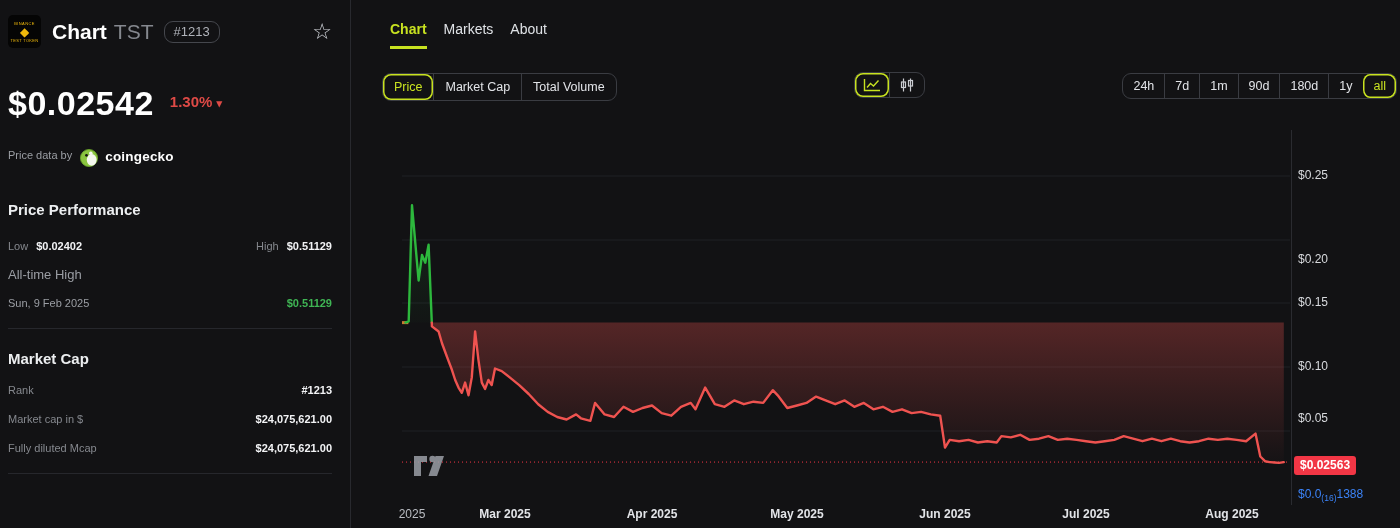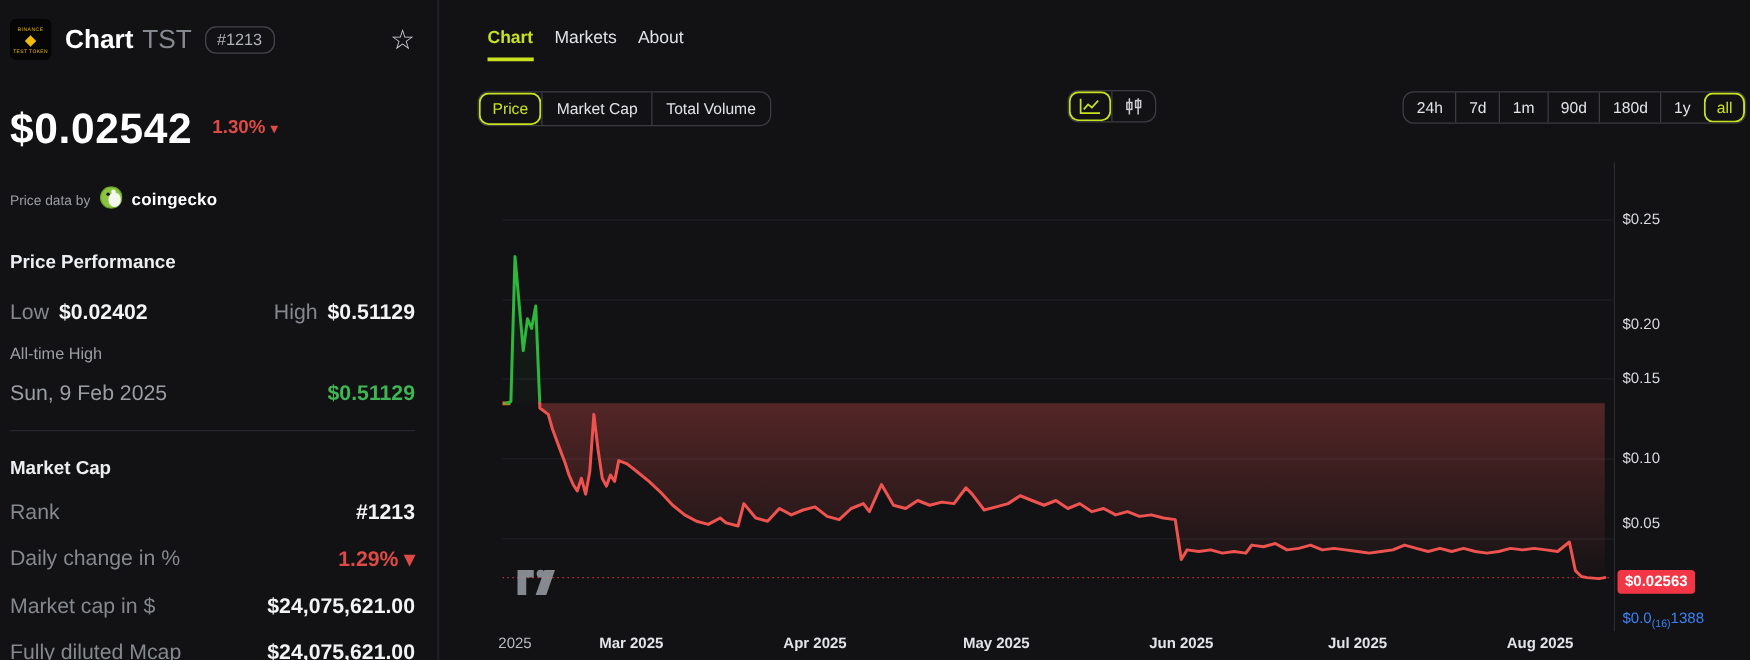--- a/index.html
+++ b/index.html
@@ -18,27 +18,27 @@
   .logo-bottom { font-size:4px; color:#f0b90b; letter-spacing:.3px; }
   .token-name { margin-left:11px; font-size:21px; font-weight:700; color:#fff; }
   .token-symbol { margin-left:7px; font-size:21px; color:#85888f; }
   .rank-badge { margin-left:10px; font-size:13px; color:#b0b3ba; border:1px solid #45474d;
                 border-radius:9px; padding:2px 9px 3px; }
   .star { margin-left:auto; font-size:22px; color:#d2d5db; cursor:pointer; line-height:22px; }
   .price-row { margin-top:36px; display:flex; align-items:center; }
   .price-big { font-size:34px; font-weight:800; color:#fff; letter-spacing:.5px; }
   .price-change { margin-left:16px; margin-bottom:4px; font-size:15px; font-weight:700; color:#de4a46; }
   .price-change .tri { font-size:11px; }
-  .attribution { margin-top:26px; display:flex; align-items:flex-end; }
+  .attribution { margin-top:26px; display:flex; align-items:flex-start; }
   .attr-prefix { font-size:11px; color:#9b9ea4; }
   .gecko { margin-left:8px; width:18px; height:18px; flex:0 0 auto; }
   .attr-brand { margin-left:7px; font-size:13.5px; font-weight:800; color:#fff; letter-spacing:.2px; }
   .section-title { font-size:15px; font-weight:700; color:#eceef0; }
   .pp-title { margin-top:34px; }
-  .kv-row { display:flex; align-items:flex-start; font-size:17px; }
+  .kv-row { display:flex; align-items:center; font-size:11px; }
   .lowhigh { margin-top:22px; }
   .kv-label { color:#85888e; }
   .kv-val { color:#f2f3f5; font-weight:700; margin-left:8px; }
   .spacer { flex:1; }
   .ath-label { margin-top:15px; font-size:13px; color:#9b9ea4; }
   .ath-row { margin-top:15px; }
   .ath-date { color:#9b9ea4; }
   .green-val { margin-left:auto; color:#3fb554; font-weight:700; }
   .divider { border:none; border-top:1px solid #26272c; margin-top:19px; }
   .mc-title { margin-top:21px; }
@@ -128,24 +128,20 @@
       <span class="green-val">$0.51129</span>
     </div>
 
     <hr class="divider">
 
     <h3 class="section-title mc-title">Market Cap</h3>
 
     <div class="kv-row mc-row">
       <span class="kv-label">Rank</span>
       <span class="val">#1213</span>
-    </div>
-    <div class="kv-row mc-row">
-      <span class="kv-label">Daily change in %</span>
-      <span class="val red">1.29% ▾</span>
     </div>
     <div class="kv-row mc-row">
       <span class="kv-label">Market cap in $</span>
       <span class="val">$24,075,621.00</span>
     </div>
     <div class="kv-row mc-row">
       <span class="kv-label">Fully diluted Mcap</span>
       <span class="val">$24,075,621.00</span>
     </div>
 

